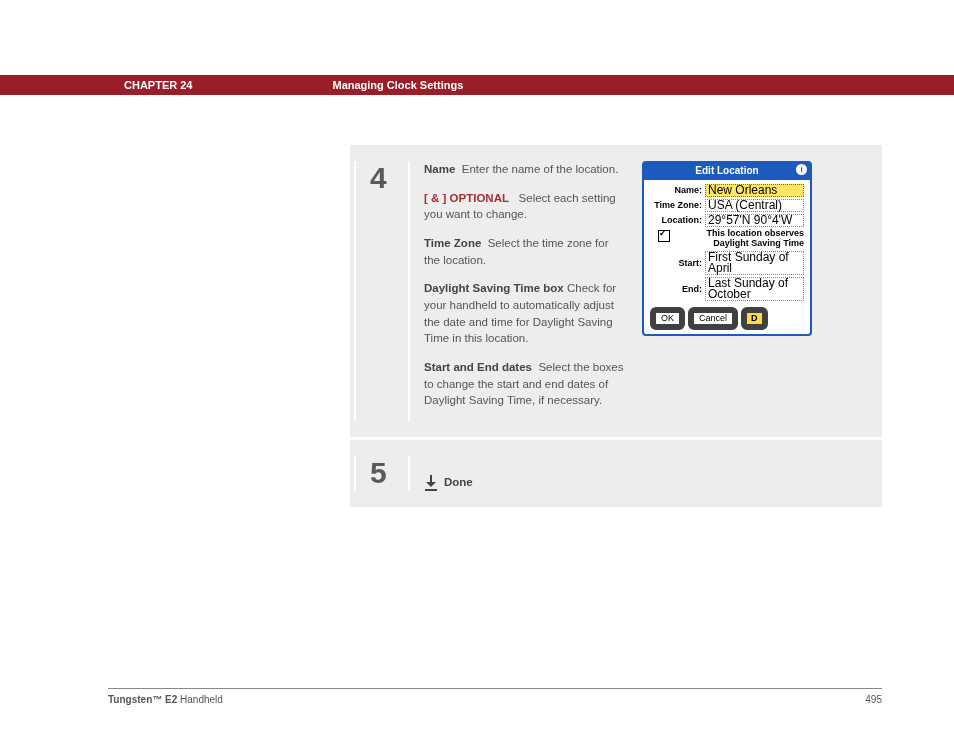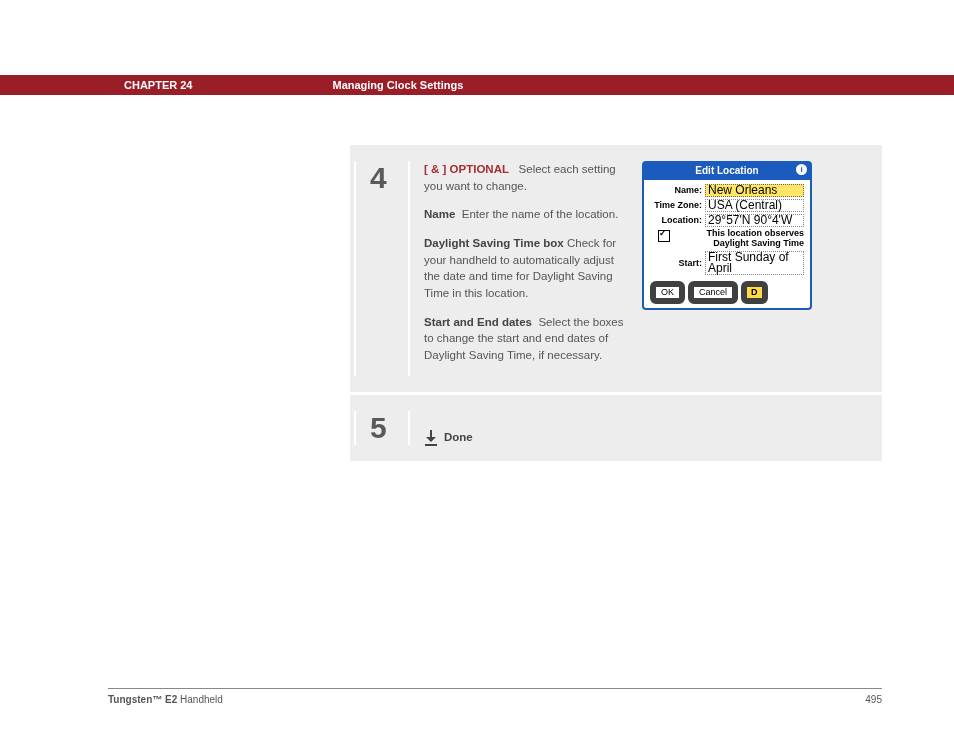--- a/index.html
+++ b/index.html
@@ -240,25 +240,26 @@
     <span>Managing Clock Settings</span>
   </div>
 </div>
 
 <div class="content-area">
 
   <div class="step-row">
     <div class="step-num">4</div>
     <div class="step-body">
       <div class="step-text">
+        <p><b>Name</b>&nbsp;&nbsp;<span>Enter the name of the location.</span></p>
         <p>
           <span class="optional-badge">[ &amp; ]  OPTIONAL</span>
           &nbsp;&nbsp;<span>Select each setting you want to change.</span>
         </p>
-        <p><b>Name</b>&nbsp;&nbsp;<span>Enter the name of the location.</span></p>
+        <p><b>Time Zone</b>&nbsp;&nbsp;<span>Select the time zone for the location.</span></p>
         <p><b>Daylight Saving Time box</b>&nbsp;<span>Check for your handheld to automatically adjust the date and time for Daylight Saving Time in this location.</span></p>
         <p><b>Start and End dates</b>&nbsp;&nbsp;<span>Select the boxes to change the start and end dates of Daylight Saving Time, if necessary.</span></p>
       </div>
 
       <div class="palm">
         <div class="palm-title">
           <span>Edit Location</span>
           <span class="info">i</span>
         </div>
         <div class="palm-body">
@@ -274,20 +275,24 @@
             <span class="palm-label">Location:</span>
             <span class="palm-val">29°57'N 90°4'W</span>
           </div>
           <div class="palm-dst">
             <span class="cb"></span>
             <span>This location observes Daylight Saving Time</span>
           </div>
           <div class="palm-row">
             <span class="palm-label">Start:</span>
             <span class="palm-val">First Sunday of April</span>
+          </div>
+          <div class="palm-row">
+            <span class="palm-label">End:</span>
+            <span class="palm-val">Last Sunday of October</span>
           </div>
         </div>
         <div class="palm-buttons">
           <span class="palm-btn">OK</span>
           <span class="palm-btn">Cancel</span>
           <span class="palm-btn icon">D</span>
         </div>
       </div>
     </div>
   </div>

